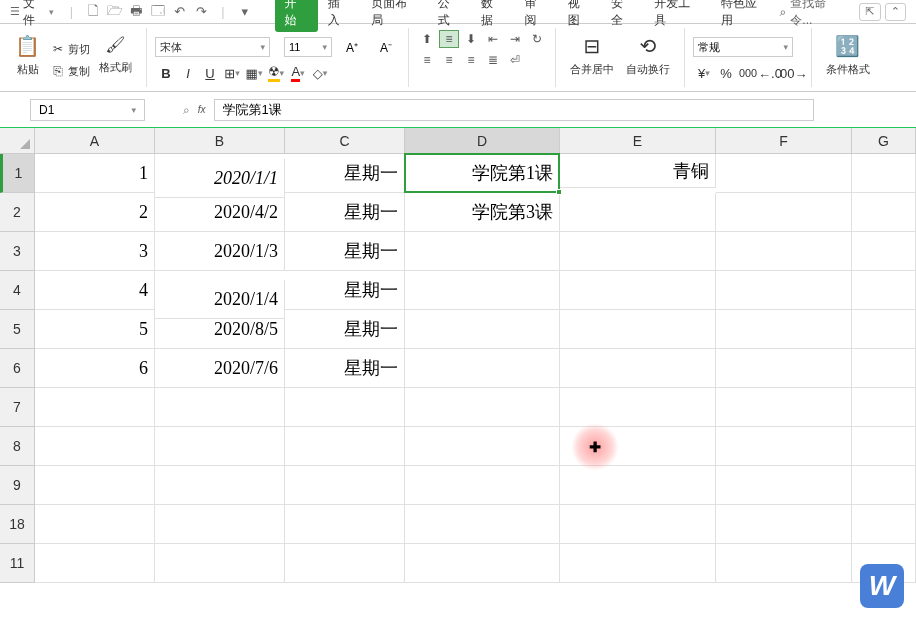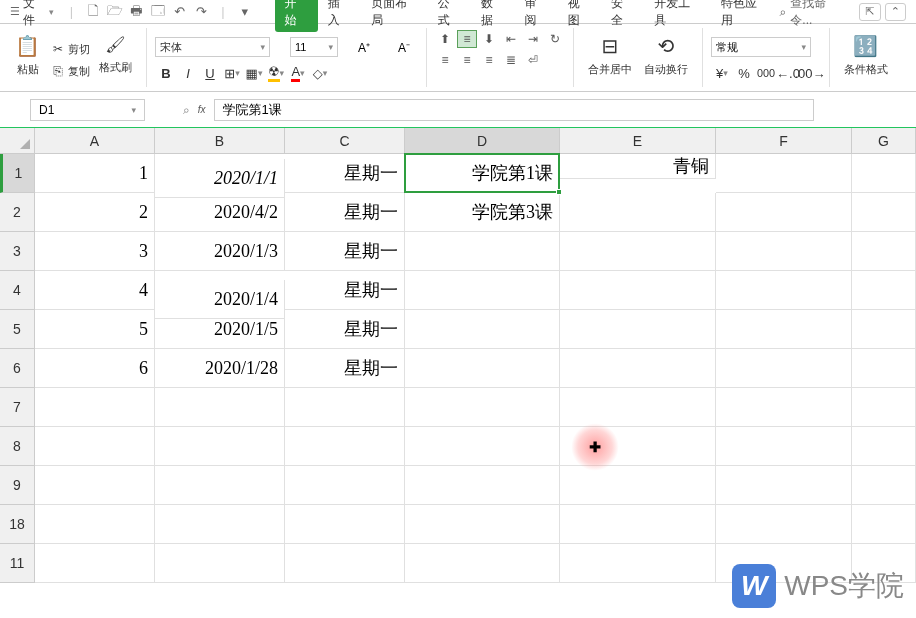--- a/index.html
+++ b/index.html
@@ -125,21 +125,21 @@
     .small-btn .icon-s {
       width: 14px;
       height: 14px;
       display: inline-flex;
       align-items: center;
       justify-content: center;
       font-size: 12px;
     }
     .font-row {
       display: flex;
-      gap: 20px;
+      gap: 14px;
       align-items: center;
     }
     .font-select {
       width: 115px;
       height: 20px;
       border: 1px solid #ccc;
       font-size: 11px;
       padding: 0 4px;
       display: flex;
       align-items: center;
@@ -553,21 +553,21 @@
       <div class="row-head">8</div>
       <div class="row-head">9</div>
       <div class="row-head">18</div>
       <div class="row-head">11</div>
     </div>
   <div class="cells" id="cells">
       <div class="cell num" style="left: 0px; top: 0px; width: 120px; height: 39px;">1</div>
       <div class="cell text-r" style="left: 120px; top: 5px; width: 130px; height: 39px; font-style: italic;">2020/1/1</div>
       <div class="cell text-r" style="left: 250px; top: 0px; width: 120px; height: 39px;">星期一</div>
       <div class="cell text-r" style="left: 370px; top: 0px; width: 155px; height: 39px;">学院第1课</div>
-      <div class="cell text-r" style="left: 525px; top: 0px; width: 156px; height: 25px;">青铜</div>
+      <div class="cell text-r" style="left: 525px; top: 0px; width: 156px; height: 34px;">青铜</div>
       <div class="cell" style="left: 681px; top: 0px; width: 136px; height: 39px;"></div>
       <div class="cell" style="left: 817px; top: 0px; width: 64px; height: 39px;"></div>
       <div class="cell num" style="left: 0px; top: 39px; width: 120px; height: 39px;">2</div>
       <div class="cell text-r" style="left: 120px; top: 39px; width: 130px; height: 39px;">2020/4/2</div>
       <div class="cell text-r" style="left: 250px; top: 39px; width: 120px; height: 39px;">星期一</div>
       <div class="cell text-r" style="left: 370px; top: 39px; width: 155px; height: 39px;">学院第3课</div>
       <div class="cell" style="left: 525px; top: 39px; width: 156px; height: 39px;"></div>
       <div class="cell" style="left: 681px; top: 39px; width: 136px; height: 39px;"></div>
       <div class="cell" style="left: 817px; top: 39px; width: 64px; height: 39px;"></div>
       <div class="cell num" style="left: 0px; top: 78px; width: 120px; height: 39px;">3</div>
@@ -578,28 +578,28 @@
       <div class="cell" style="left: 681px; top: 78px; width: 136px; height: 39px;"></div>
       <div class="cell" style="left: 817px; top: 78px; width: 64px; height: 39px;"></div>
       <div class="cell num" style="left: 0px; top: 117px; width: 120px; height: 39px;">4</div>
       <div class="cell text-r" style="left: 120px; top: 126px; width: 130px; height: 39px;">2020/1/4</div>
       <div class="cell text-r" style="left: 250px; top: 117px; width: 120px; height: 39px;">星期一</div>
       <div class="cell" style="left: 370px; top: 117px; width: 155px; height: 39px;"></div>
       <div class="cell" style="left: 525px; top: 117px; width: 156px; height: 39px;"></div>
       <div class="cell" style="left: 681px; top: 117px; width: 136px; height: 39px;"></div>
       <div class="cell" style="left: 817px; top: 117px; width: 64px; height: 39px;"></div>
       <div class="cell num" style="left: 0px; top: 156px; width: 120px; height: 39px;">5</div>
-      <div class="cell text-r" style="left: 120px; top: 156px; width: 130px; height: 39px;">2020/1/5</div>
+      <div class="cell text-r" style="left: 120px; top: 156px; width: 130px; height: 39px;">2020/8/5</div>
       <div class="cell text-r" style="left: 250px; top: 156px; width: 120px; height: 39px;">星期一</div>
       <div class="cell" style="left: 370px; top: 156px; width: 155px; height: 39px;"></div>
       <div class="cell" style="left: 525px; top: 156px; width: 156px; height: 39px;"></div>
       <div class="cell" style="left: 681px; top: 156px; width: 136px; height: 39px;"></div>
       <div class="cell" style="left: 817px; top: 156px; width: 64px; height: 39px;"></div>
       <div class="cell num" style="left: 0px; top: 195px; width: 120px; height: 39px;">6</div>
-      <div class="cell text-r" style="left: 120px; top: 195px; width: 130px; height: 39px;">2020/1/28</div>
+      <div class="cell text-r" style="left: 120px; top: 195px; width: 130px; height: 39px;">2020/7/6</div>
       <div class="cell text-r" style="left: 250px; top: 195px; width: 120px; height: 39px;">星期一</div>
       <div class="cell" style="left: 370px; top: 195px; width: 155px; height: 39px;"></div>
       <div class="cell" style="left: 525px; top: 195px; width: 156px; height: 39px;"></div>
       <div class="cell" style="left: 681px; top: 195px; width: 136px; height: 39px;"></div>
       <div class="cell" style="left: 817px; top: 195px; width: 64px; height: 39px;"></div>
       <div class="cell" style="left: 0px; top: 234px; width: 120px; height: 39px;"></div>
       <div class="cell" style="left: 120px; top: 234px; width: 130px; height: 39px;"></div>
       <div class="cell" style="left: 250px; top: 234px; width: 120px; height: 39px;"></div>
       <div class="cell" style="left: 370px; top: 234px; width: 155px; height: 39px;"></div>
       <div class="cell" style="left: 525px; top: 234px; width: 156px; height: 39px;"></div>
@@ -635,18 +635,17 @@
       <div class="cell" style="left: 817px; top: 390px; width: 64px; height: 39px;"></div>
       <div class="cell-selection" style="left: 369px; top: -1px; width: 156px; height: 40px;"></div>
       <div class="fill-handle" style="left: 521px; top: 35px;"></div>
     </div>
 </div>
 
 <div class="watermark">
   <div class="wlogo">
       <span>W</span>
     </div>
-  <span>WPS学院</span>
 </div>
 
 <div class="cursor-indicator" style="left: 571px; top: 423px;">
     <span class="cursor-cross">✚</span>
   </div>
 
 </body></html>

